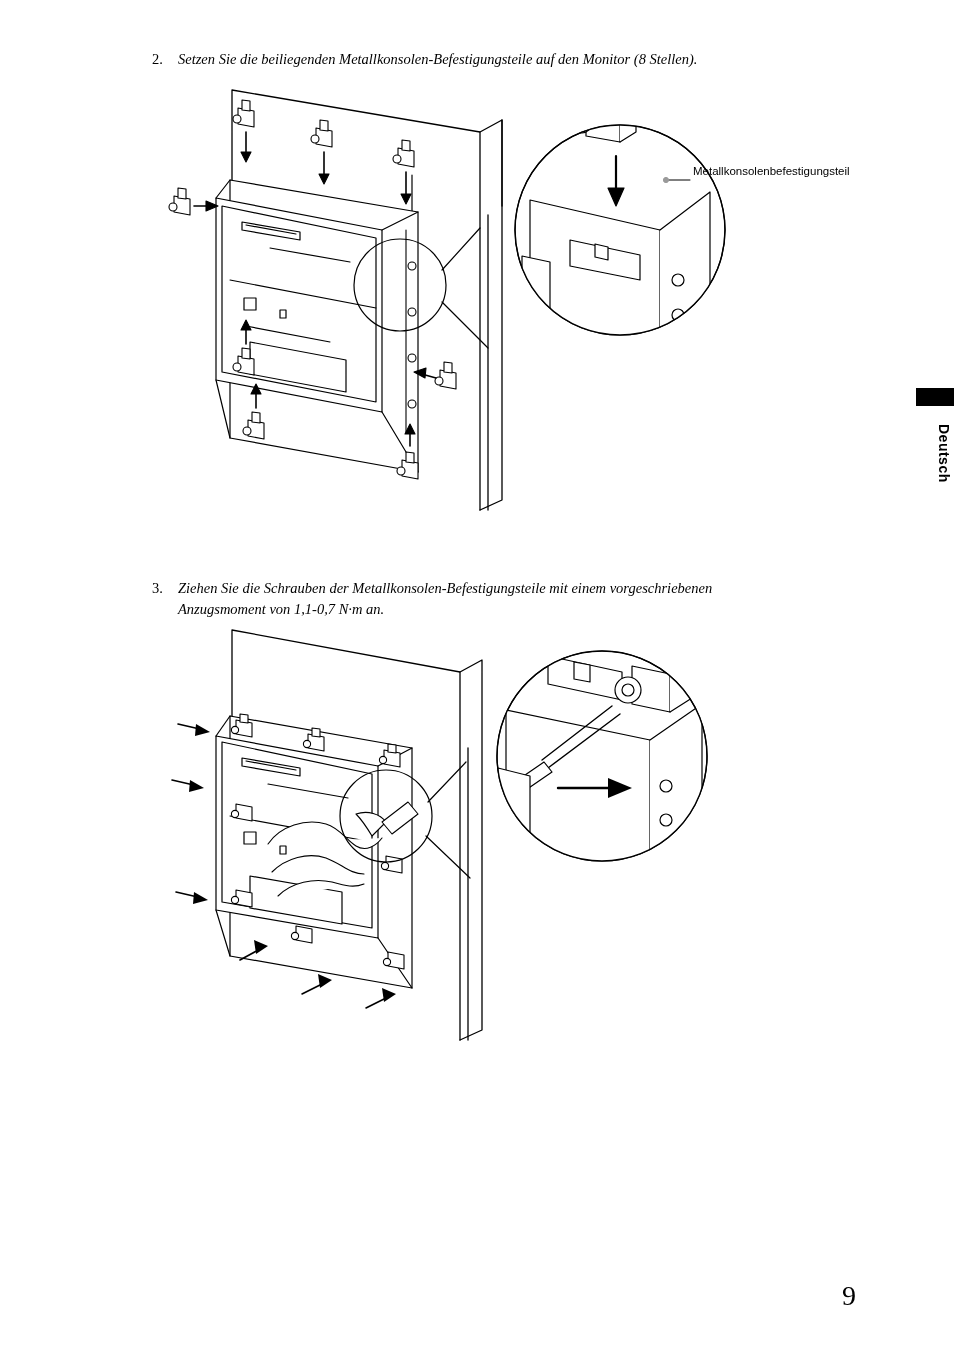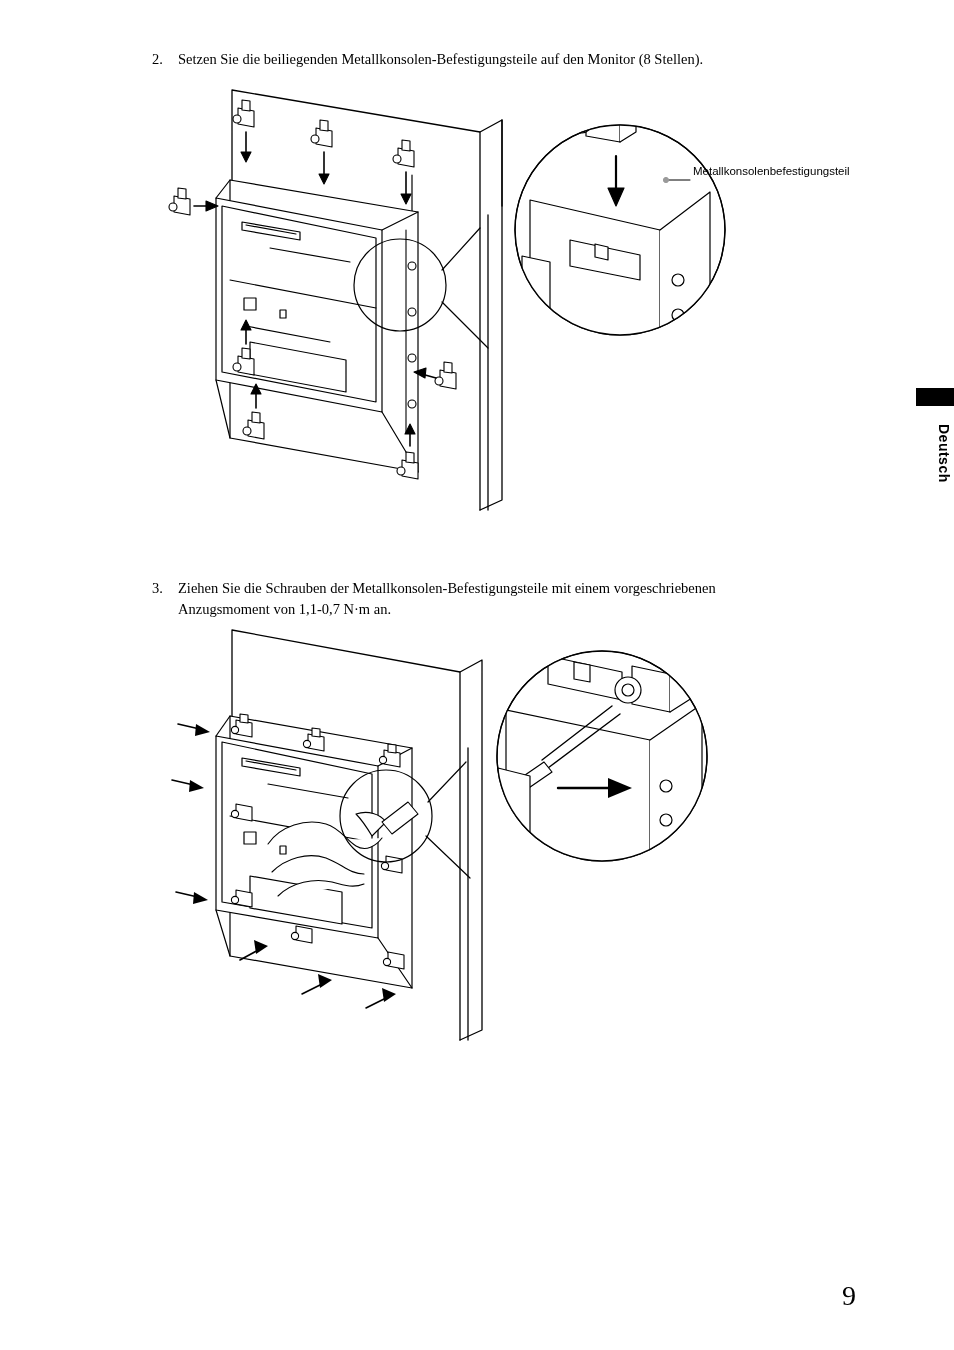--- a/index.html
+++ b/index.html
@@ -32,20 +32,21 @@
     line-height: 1.45;
     color: #000;
   }
   .step .num {
     width: 26px;
     flex: 0 0 26px;
     font-size: 14.5px;
   }
   .step .body {
     flex: 1 1 auto;
+    font-style: italic;
   }
   #step2 { left: 152px; top: 49px; width: 700px; }
   #step3 { left: 152px; top: 578px; width: 650px; }
 
   
   .side-tab-bar {
     position: absolute;
     right: 0px;
     top: 388px;
     width: 38px;

